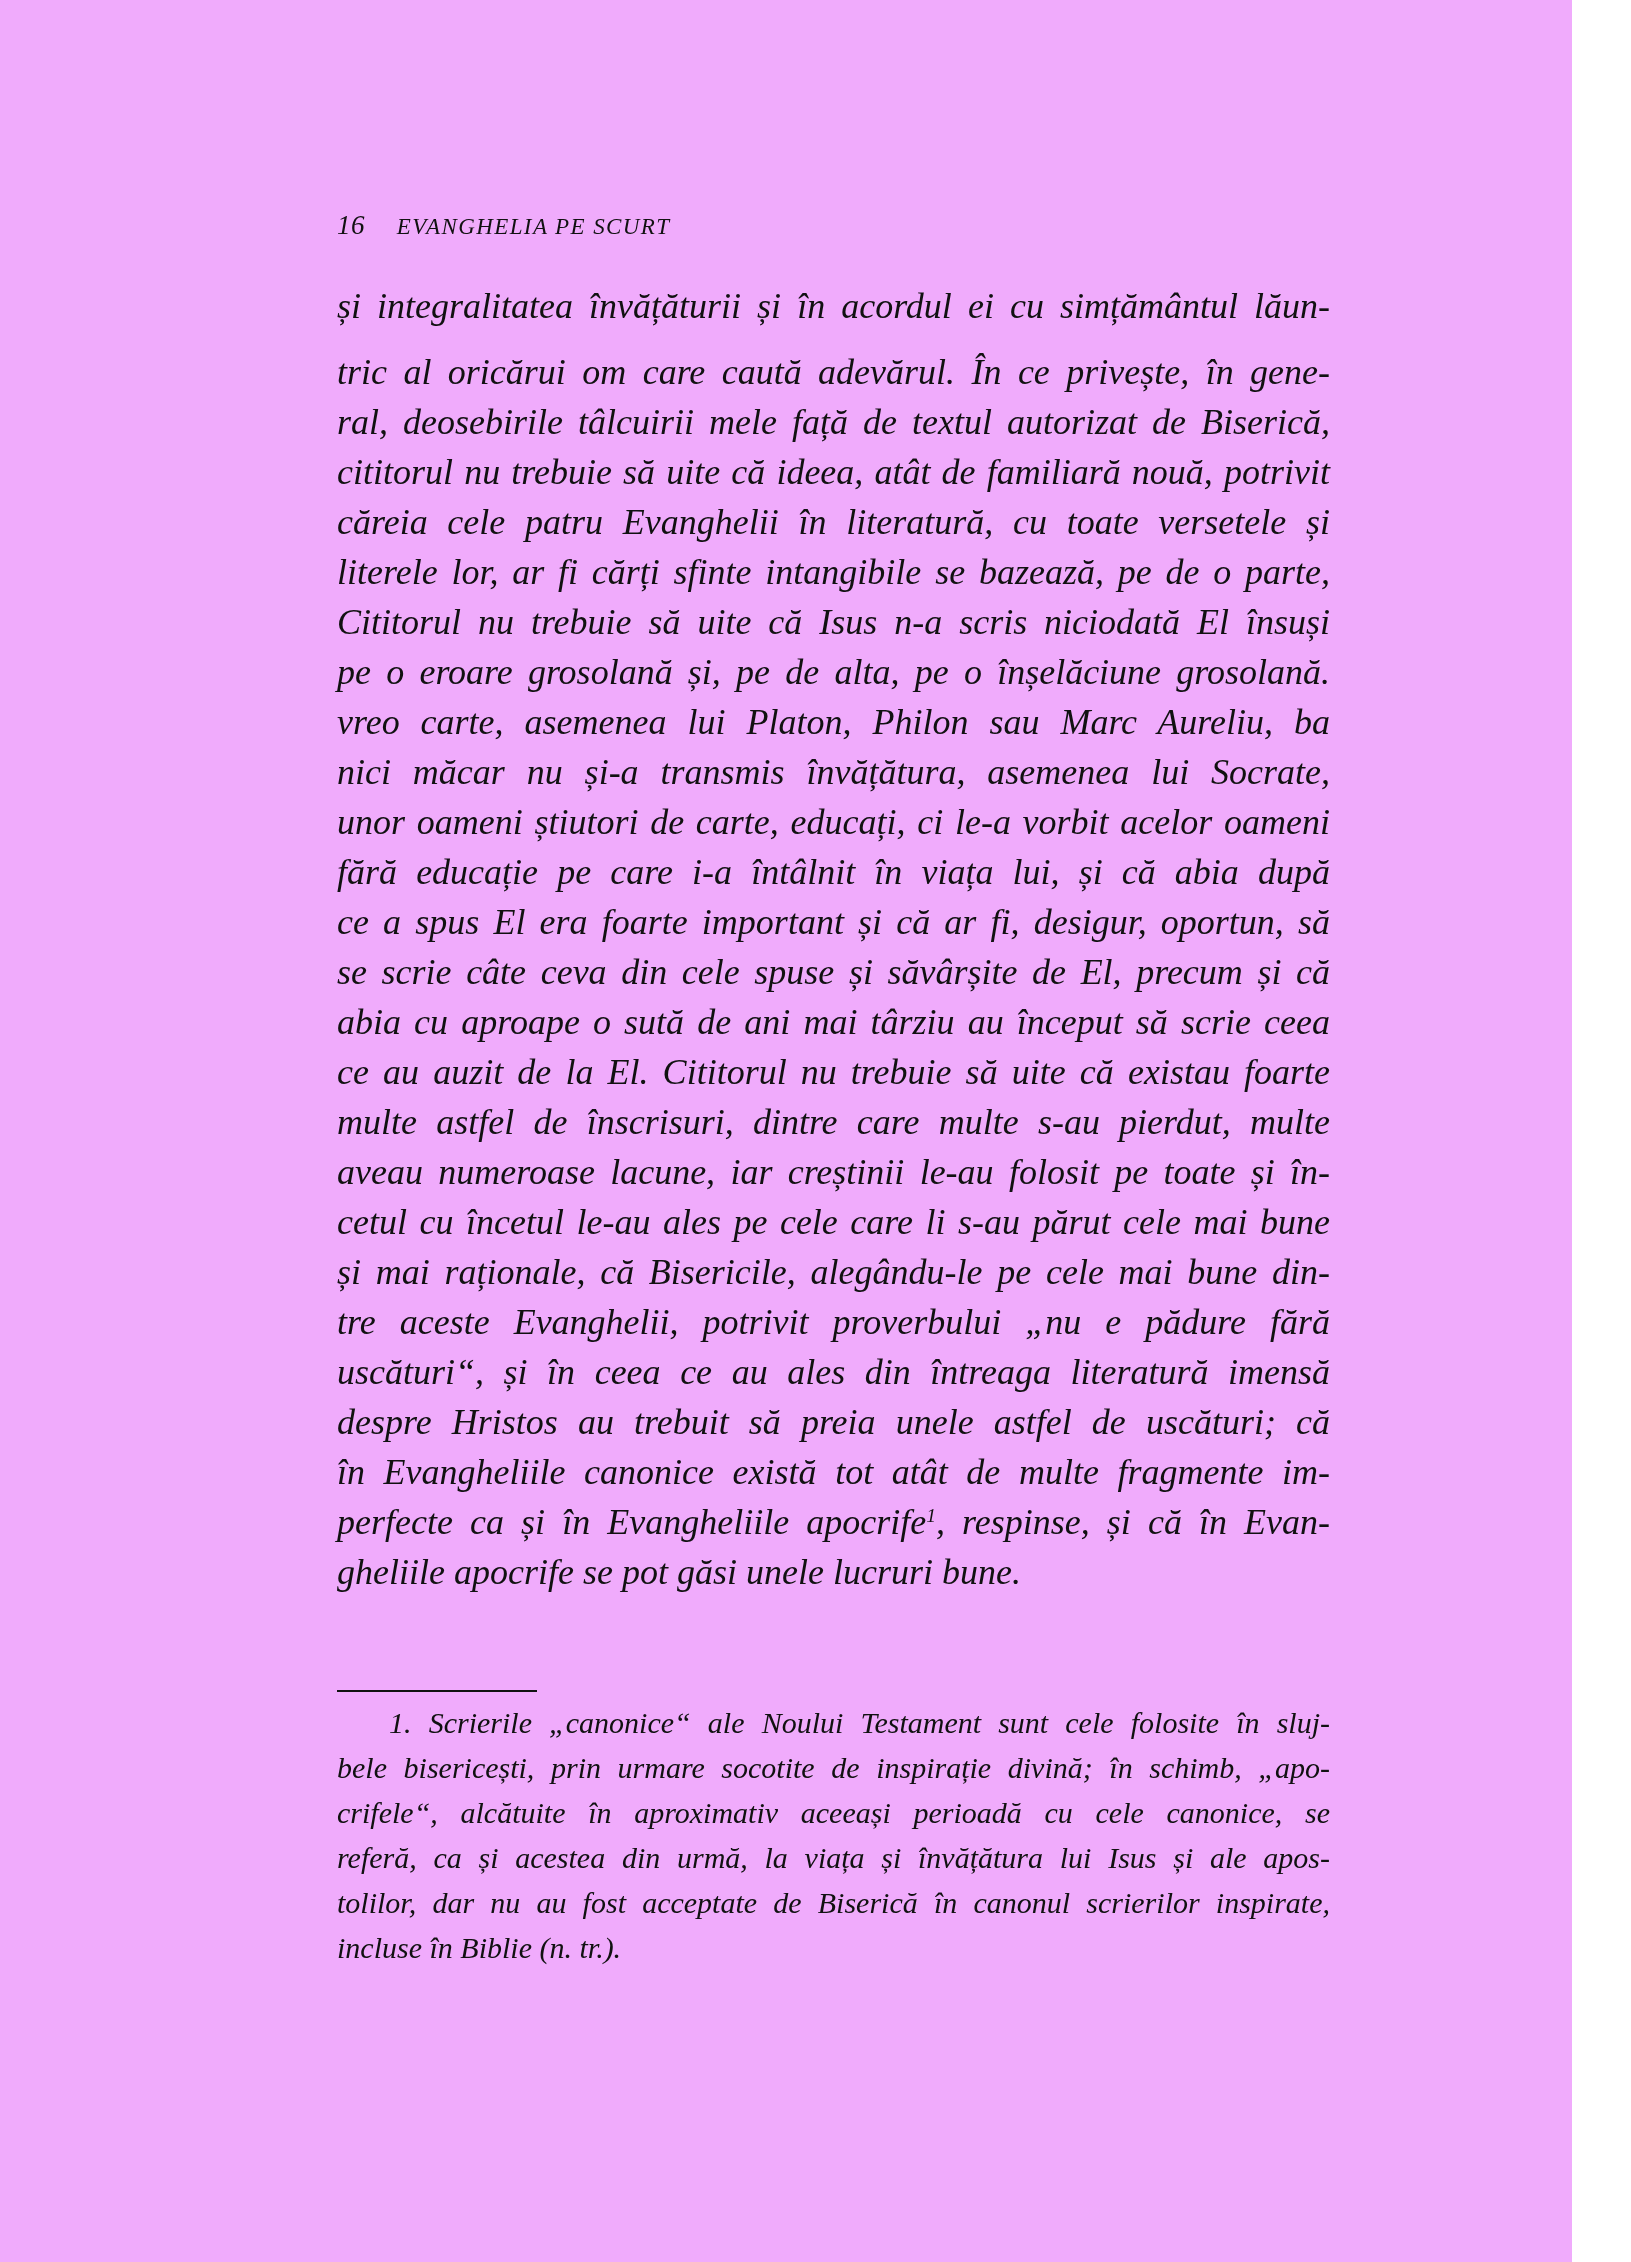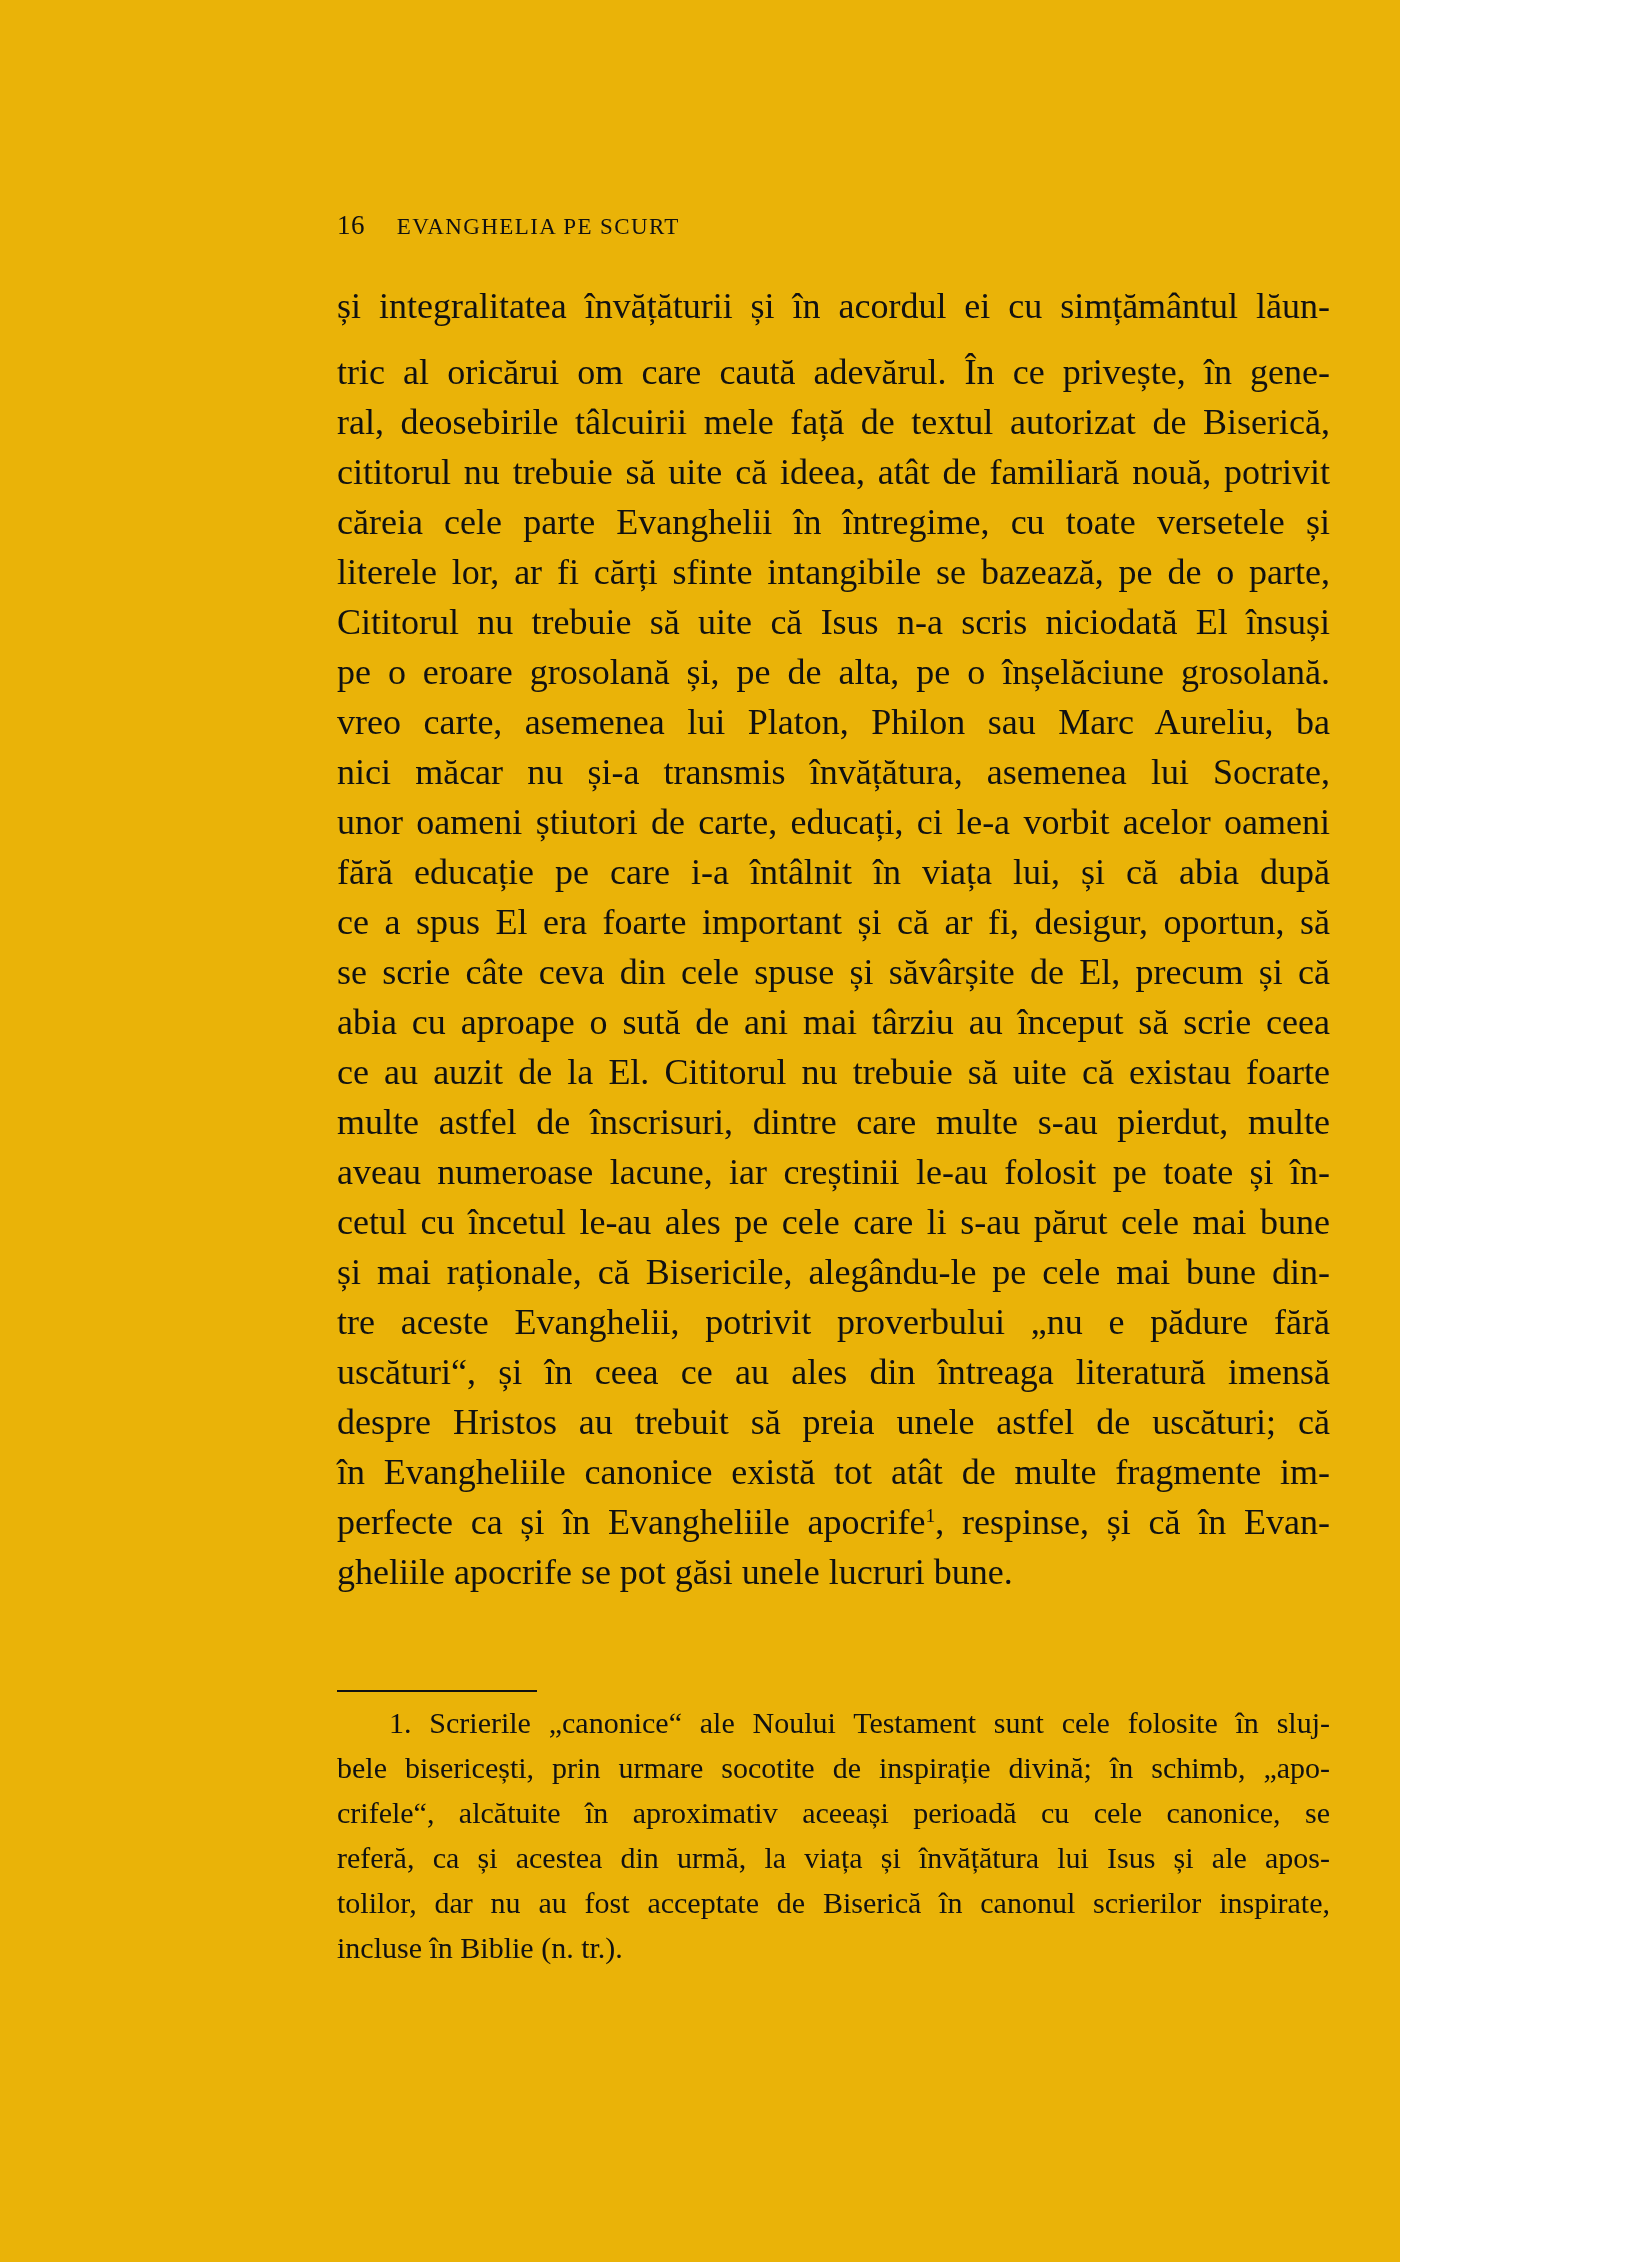--- a/index.html
+++ b/index.html
@@ -1,21 +1,21 @@
 <!DOCTYPE html>
 <html style="font-size:14.3px"><head>
 <meta charset="utf-8">
 <style>
   html, body { margin: 0; padding: 0; background: #ffffff; }
   body {
     width: 1632px; height: 2263px; position: relative; overflow: hidden;
     font-family: "DejaVu Serif", "Liberation Serif", serif;
     color: #111111;
   }
-  .page { position: absolute; left: 0; top: 0; width: 1400px; height: 2263px; background: #eab308; }
+  .page { position: absolute; left: 0; top: 0; width: 1572px; height: 2263px; background: #f0abfc; font-style: italic; }
 
   .running-head {
     position: absolute; left: 337px; top: 210px; height: 32px;
     display: flex; align-items: baseline; white-space: nowrap;
     font-family: "Liberation Serif", "DejaVu Serif", serif;
   }
   .folio { font-size: 27px; letter-spacing: 0.4px; }
   .head-title { font-size: 23px; letter-spacing: 1.4px; margin-left: 32px; text-transform: uppercase; }
 
   .body-text {
@@ -54,21 +54,21 @@
   <div class="running-head">
     <span class="folio">16</span>
     <span class="head-title">Evanghelia pe scurt</span>
   </div>
 
   <div class="body-text">
     <span class="line" style="text-align-last: justify;">și integralitatea învățăturii și în acordul ei cu simțământul lăun-</span>
     <span class="line" style="text-align-last: justify; margin-top: 16px;">tric al oricărui om care caută adevărul. În ce privește, în gene-</span>
     <span class="line" style="text-align-last: justify;">ral, deosebirile tâlcuirii mele față de textul autorizat de Biserică,</span>
     <span class="line" style="text-align-last: justify;">cititorul nu trebuie să uite că ideea, atât de familiară nouă, potrivit</span>
-    <span class="line" style="text-align-last: justify;">căreia cele parte Evanghelii în întregime, cu toate versetele și</span>
+    <span class="line" style="text-align-last: justify;">căreia cele patru Evanghelii în literatură, cu toate versetele și</span>
     <span class="line" style="text-align-last: justify;">literele lor, ar fi cărți sfinte intangibile se bazează, pe de o parte,</span>
     <span class="line" style="text-align-last: justify;">Cititorul nu trebuie să uite că Isus n-a scris niciodată El însuși</span>
     <span class="line" style="text-align-last: justify;">pe o eroare grosolană și, pe de alta, pe o înșelăciune grosolană.</span>
     <span class="line" style="text-align-last: justify;">vreo carte, asemenea lui Platon, Philon sau Marc Aureliu, ba</span>
     <span class="line" style="text-align-last: justify;">nici măcar nu și-a transmis învățătura, asemenea lui Socrate,</span>
     <span class="line" style="text-align-last: justify;">unor oameni știutori de carte, educați, ci le-a vorbit acelor oameni</span>
     <span class="line" style="text-align-last: justify;">fără educație pe care i-a întâlnit în viața lui, și că abia după</span>
     <span class="line" style="text-align-last: justify;">ce a spus El era foarte important și că ar fi, desigur, oportun, să</span>
     <span class="line" style="text-align-last: justify;">se scrie câte ceva din cele spuse și săvârșite de El, precum și că</span>
     <span class="line" style="text-align-last: justify;">abia cu aproape o sută de ani mai târziu au început să scrie ceea</span>

